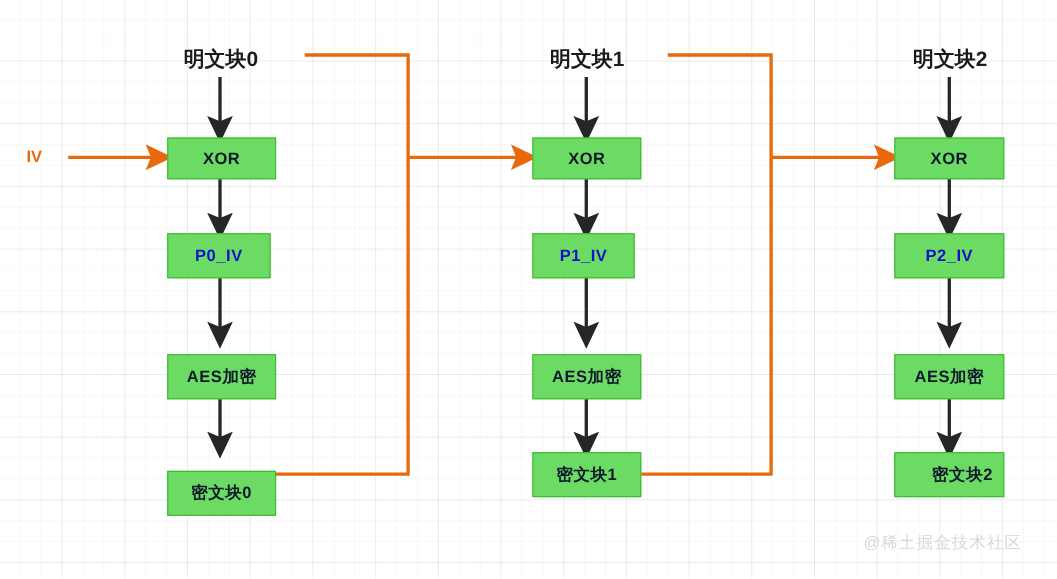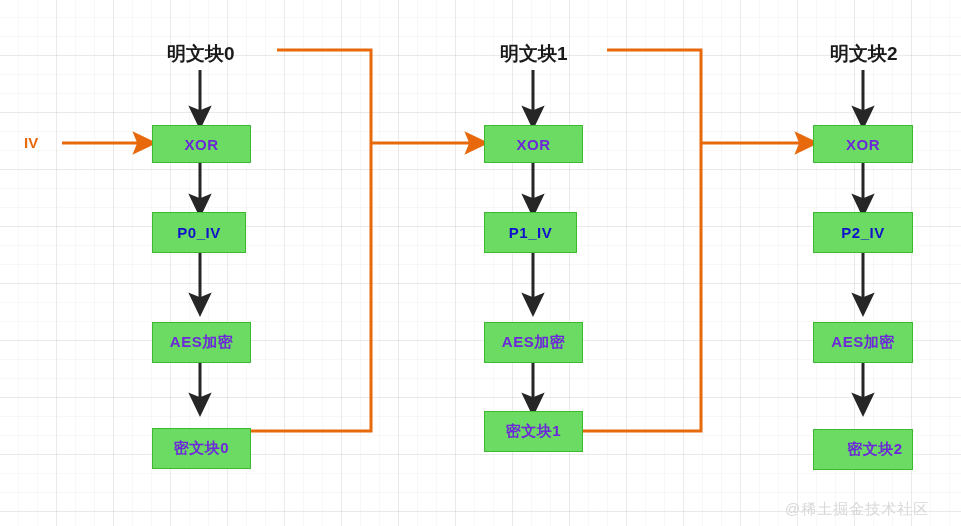--- a/index.html
+++ b/index.html
@@ -32,21 +32,21 @@
   .node-box {
     position: absolute;
     box-sizing: border-box;
     background: #6BDB63;
     border: 1px solid #3CB92F;
     display: flex;
     align-items: center;
     justify-content: center;
     font-size: 15px;
     font-weight: bold;
-    color: #6d28d9;
+    color: #0f172a;
     letter-spacing: 0.5px;
   }
   .node-box.blue-label {
     color: #1111CC;
     font-size: 15px;
   }
   .plain-label {
     position: absolute;
     font-size: 19px;
     font-weight: bold;
@@ -160,17 +160,17 @@
   <div class="node-box" style="left:484px; top:411px; width:99px; height:41px;">密文块1</div>
 
   <div class="plain-label" style="left:830px; top:41px;">明文块2</div>
 
   <div class="node-box" style="left:813px; top:125px; width:100px; height:38px;">XOR</div>
 
   <div class="node-box blue-label" style="left:813px; top:212px; width:100px; height:41px;">P2_IV</div>
 
   <div class="node-box" style="left:813px; top:322px; width:100px; height:41px;">AES加密</div>
 
-  <div class="node-box" style="left:813px; top:429px; width:100px; height:41px;padding-left:24px;">密文块2</div>
+  <div class="node-box" style="left:813px; top:411px; width:100px; height:41px;padding-left:24px;">密文块2</div>
 
-  <div class="watermark" style="left:785px; top:484px;margin-top:16px;">@稀土掘金技术社区</div>
+  <div class="watermark" style="left:785px; top:484px;">@稀土掘金技术社区</div>
 
 </div>
 
 </body></html>

